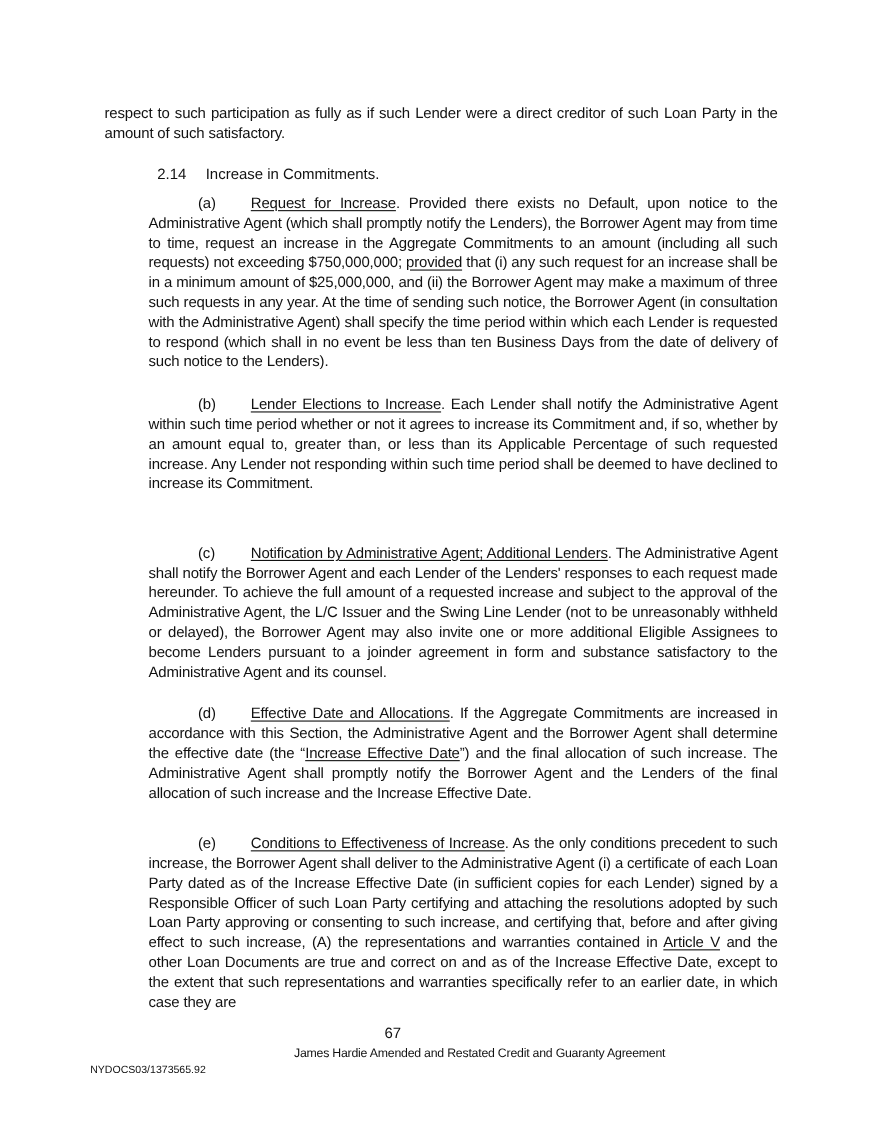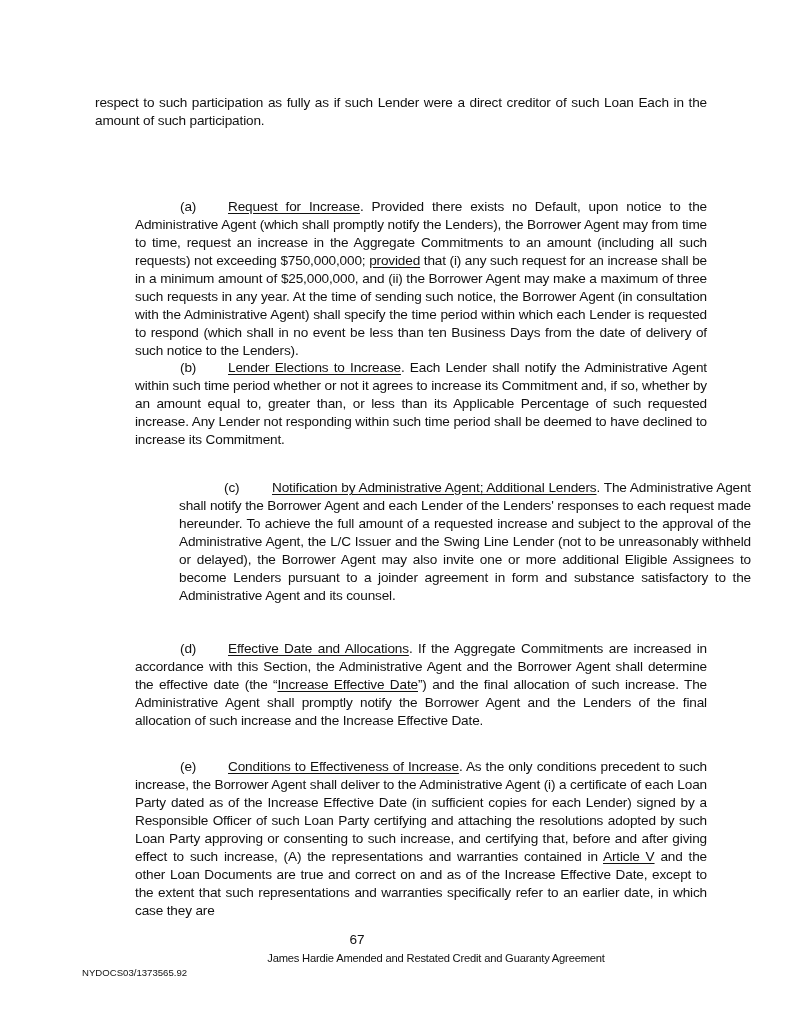--- a/index.html
+++ b/index.html
@@ -4,38 +4,41 @@
 <style>
   html, body { margin: 0; padding: 0; background: #ffffff; }
   body { width: 791px; height: 1024px; position: relative; overflow: hidden;
          font-family: "Liberation Sans", sans-serif; color: #111; }
   .page { position: absolute; left: 0; top: 0; width: 791px; height: 1024px; }
   .block { position: absolute; font-size: 13.6px; line-height: 18px; text-align: justify; text-align-last: left; letter-spacing: -0.15px; }
   .p0 { left: 95px; width: 612px; top: 94px; }
   .heading { position: absolute; left: 143px; top: 150px; font-size: 13.6px; line-height: 18px; }
   .heading .num { display: inline-block; width: 44px; }
   .sub { left: 135px; width: 572px; }
-  .sa { top: 198px; }
+  .sa { top: 176px; }
   .sb { top: 359px; }
-  .sc { top: 479px; margin-left: 44px; }
+  .sc { top: 494px; }
   .sd { top: 640px; }
   .se { top: 758px; }
   .lbl { display: inline-block; padding-left: 45px; width: 48px; }
   u { text-decoration: underline; text-underline-offset: 2px; }
   .footer-page { position: absolute; left: 0; width: 714px; top: 932px; text-align: center; font-size: 13.6px; }
   .footer-title { position: absolute; left: 0; width: 784px; top: 952px; text-align: center; font-size: 11.2px; letter-spacing: -0.2px; margin-left: 44px; }
   .doc-id { position: absolute; left: 82px; top: 967px; font-size: 9.6px; }
 </style>
 </head>
 <body>
 
 <div class="page">
 
-  <div class="block p0">respect to such participation as fully as if such Lender were a direct creditor of such Loan Each in the amount of such participation.</div>
+  <div class="block p0">respect to such participation as fully as if such Lender were a direct creditor of such Loan Party in the amount of such satisfactory.</div>
 
+  <div class="heading">
+    <span class="num">2.14</span><span>Increase in Commitments.</span>
+  </div>
 
   <div class="block sub sa"><span class="lbl">(a)</span><u>Request for Increase</u><span>. Provided there exists no Default, upon notice to the Administrative Agent (which shall promptly notify the Lenders), the Borrower Agent may from time to time, request an increase in the Aggregate Commitments to an amount (including all such requests) not exceeding $750,000,000; </span><u>provided</u><span> that (i) any such request for an increase shall be in a minimum amount of $25,000,000, and (ii) the Borrower Agent may make a maximum of three such requests in any year.  At the time of sending such notice, the Borrower Agent (in consultation with the Administrative Agent) shall specify the time period within which each Lender is requested to respond (which shall in no event be less than ten Business Days from the date of delivery of such notice to the Lenders).</span></div>
 
   <div class="block sub sb"><span class="lbl">(b)</span><u>Lender Elections to Increase</u><span>.  Each Lender shall notify the Administrative Agent within such time period whether or not it agrees to increase its Commitment and, if so, whether by an amount equal to, greater than, or less than its Applicable Percentage of such requested increase.  Any Lender not responding within such time period shall be deemed to have declined to increase its Commitment.</span></div>
 
   <div class="block sub sc"><span class="lbl">(c)</span><u>Notification by Administrative Agent; Additional Lenders</u><span>.  The Administrative Agent shall notify the Borrower Agent and each Lender of the Lenders' responses to each request made hereunder.  To achieve the full amount of a requested increase and subject to the approval of the Administrative Agent, the L/C Issuer and the Swing Line Lender (not to be unreasonably withheld or delayed), the Borrower Agent may also invite one or more additional Eligible Assignees to become Lenders pursuant to a joinder agreement in form and substance satisfactory to the Administrative Agent and its counsel.</span></div>
 
   <div class="block sub sd"><span class="lbl">(d)</span><u>Effective Date and Allocations</u><span>.  If the Aggregate Commitments are increased in accordance with this Section, the Administrative Agent and the Borrower Agent shall determine the effective date (the “</span><u>Increase Effective Date</u><span>”) and the final allocation of such increase.  The Administrative Agent shall promptly notify the Borrower Agent and the Lenders of the final allocation of such increase and the Increase Effective Date.</span></div>
 
   <div class="block sub se"><span class="lbl">(e)</span><u>Conditions to Effectiveness of Increase</u><span>.  As the only conditions precedent to such increase, the Borrower Agent shall deliver to the Administrative Agent (i) a certificate of each Loan Party dated as of the Increase Effective Date (in sufficient copies for each Lender) signed by a Responsible Officer of such Loan Party certifying and attaching the resolutions adopted by such Loan Party approving or consenting to such increase, and certifying that, before and after giving effect to such increase, (A) the representations and warranties contained in </span><u>Article V</u><span> and the other Loan Documents are true and correct on and as of the Increase Effective Date, except to the extent that such representations and warranties specifically refer to an earlier date, in which case they are</span></div>

